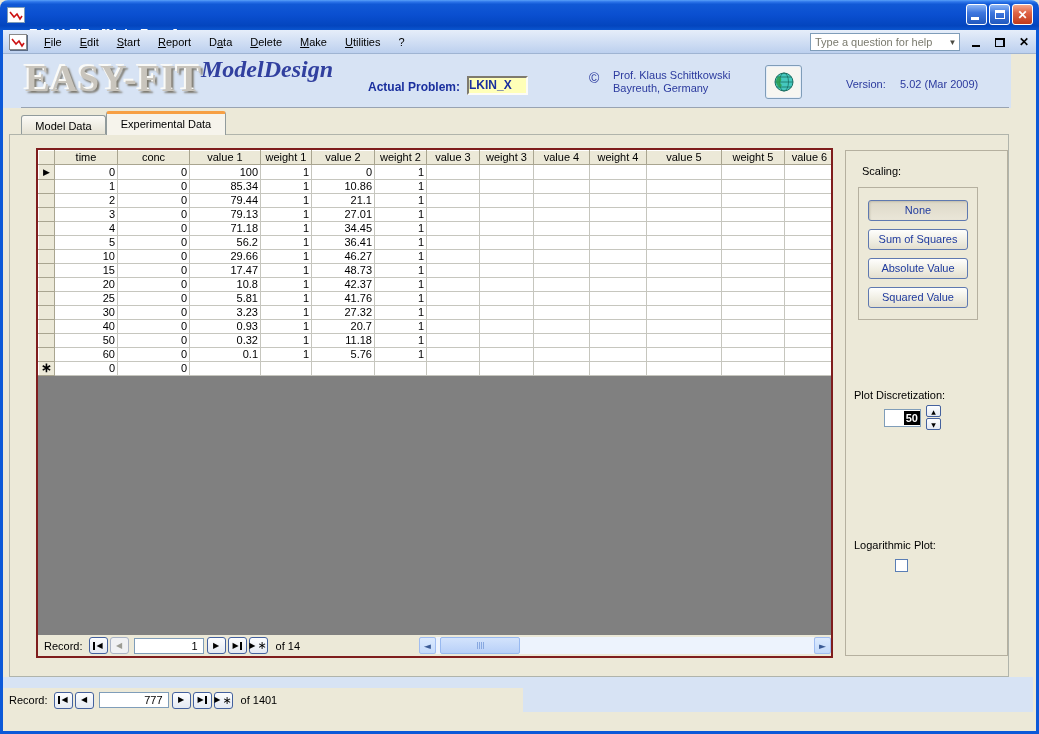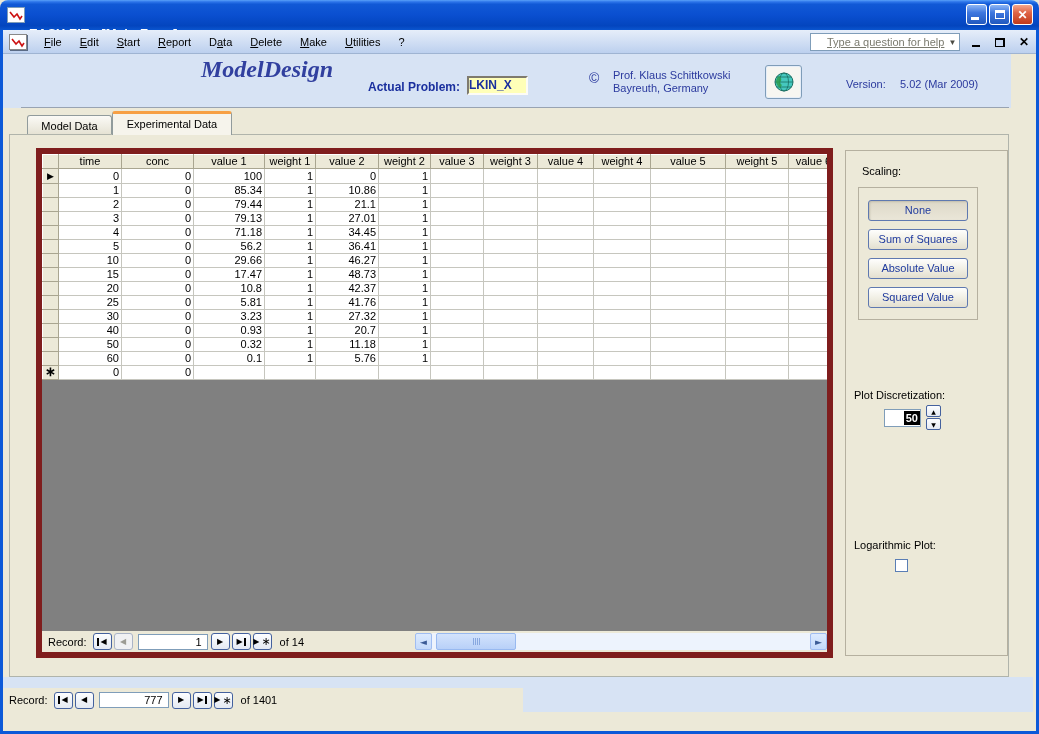--- a/index.html
+++ b/index.html
@@ -27,21 +27,21 @@
   .menubar { position:absolute; left:3px; top:30px; width:1033px; height:24px;
     background:linear-gradient(180deg,#E6EEFA 0%,#C9D9F2 70%,#BCD0EE 100%);
     border-bottom:1px solid #9FB4D2; display:flex; align-items:center; }
   .mdi-icon { width:18px; height:16px; margin:0 8px 0 6px; background:#FFF; border:1px solid #888;
     box-shadow:1px 1px 0 #5A6B85; display:flex; align-items:center; justify-content:center; }
   .menu-items { display:flex; align-items:center; height:100%; }
   .menu-item { padding:4px 9px; cursor:default; }
   .menu-item u { text-decoration:underline; }
   .menubar-right { position:absolute; right:4px; top:0; height:24px; display:flex; align-items:center; gap:8px; }
   .help-combo { width:150px; height:18px; background:#FFF; border:1px solid #7F9DB9; display:flex; align-items:center; }
-  .help-combo .ph { flex:1; color:#7A7A6E; padding-left:16px; white-space:nowrap; overflow:hidden;text-decoration:underline; }
+  .help-combo .ph { flex:1; color:#7A7A6E; padding-left:4px; white-space:nowrap; overflow:hidden; }
   .combo-arrow { width:13px; text-align:center; color:#4A4A42; font-size:8px; }
   .mdi-ctl { width:16px; text-align:center; color:#000; font-size:11px; position:relative; height:16px; display:flex; align-items:center; justify-content:center; }
   .mdi-min { width:8px; height:2px; background:#000; margin-top:8px; }
   .mdi-restore { position:relative; width:10px; height:9px; }
   .mdi-restore::before { content:""; position:absolute; right:0; top:0; width:7px; height:6px; border:1px solid #000; border-top-width:2px; }
   .mdi-restore::after { content:""; position:absolute; left:0; bottom:0; width:7px; height:6px; border:1px solid #000; border-top-width:2px; background:#C9D9F2; }
   .mdi-close { font-weight:bold; font-size:12px; }
 
   
   .client { position:absolute; left:3px; top:54px; width:1033px; height:658px; background:#ECE9D8; }
@@ -52,27 +52,27 @@
   .actual-input { position:absolute; left:464px; top:22px; width:61px; height:19px; background:#FFFFB8;
     border:2px solid; border-color:#7E7A6E #FCFBF6 #FCFBF6 #7E7A6E; font-weight:bold; font-size:12px; color:#1A2F9E; padding-left:0; line-height:14px; }
   .copyright { position:absolute; left:586px; top:16px; font-size:14px; color:#2B3A9E; }
   .author { position:absolute; left:610px; top:15px; color:#2B3A9E; line-height:13px; }
   .globe-btn { position:absolute; left:762px; top:11px; width:37px; height:34px; background:#F7F6F1; border:1px solid #7F9DB9; border-radius:3px; display:flex; align-items:center; justify-content:center; box-shadow:inset 0 0 0 1px #E6EEF8; }
   .version-label { position:absolute; left:843px; top:24px; color:#2B3A9E; }
   .version-value { position:absolute; left:897px; top:24px; color:#2B3A9E; }
   .band-divider { position:absolute; left:18px; top:53px; width:988px; height:1px; background:#98A3B2; }
 
   
-  .tab { position:absolute; border:1px solid #919B9C; border-bottom:none; text-align:center; cursor:default;margin-left:6px; }
+  .tab { position:absolute; border:1px solid #919B9C; border-bottom:none; text-align:center; cursor:default; }
   .tab-inactive { left:18px; top:61px; width:85px; height:20px; background:linear-gradient(180deg,#FBFAF6,#E4E1D2); border-radius:3px 3px 0 0; line-height:20px; }
   .tab-active { left:103px; top:57px; width:120px; height:24px; background:#F6F4EC; border-top:3px solid #F7A045; border-radius:3px 3px 0 0; line-height:20px; z-index:3; }
   .tab-page { position:absolute; left:6px; top:80px; width:1000px; height:543px; background:#ECE9D8; border:1px solid #B0B4AB; }
 
   
-  .grid-container { position:absolute; left:33px; top:94px; width:797px; height:510px; border:6px solid #7f1d1d; background:#fde047; display:flex; flex-direction:column; overflow:hidden; }
+  .grid-container { position:absolute; left:33px; top:94px; width:797px; height:510px; border:2px solid #7f1d1d; background:#fde047; display:flex; flex-direction:column; overflow:hidden; }
   .grid-scroll { flex:1; overflow:hidden; background:#808080; }
   table.grid { border-collapse:collapse; table-layout:fixed; width:796px; background:#FFF; }
   table.grid th, table.grid td { border:1px solid #C6C6BE; height:14px; font-size:11px; line-height:13px; overflow:hidden; white-space:nowrap; padding:0 2px; }
   table.grid th { background:#ECE9D8; border-top:1px solid #FFF; border-left:1px solid #FFF; border-right:1px solid #A9A590; border-bottom:1px solid #A9A590; font-weight:normal; text-align:center; }
   table.grid td { background:#FFF; text-align:right; }
   table.grid td.selector { background:#ECE9D8; border-top:1px solid #FFF; border-left:1px solid #FFF; border-right:1px solid #A9A590; border-bottom:1px solid #A9A590; text-align:center; padding:0; }
   .rec-marker { font-size:9px; line-height:13px; }
   .new-marker { font-size:13px; font-weight:bold; line-height:12px; }
 
   
@@ -173,20 +173,21 @@
         </div>
       <div class="mdi-ctl">
           <span class="mdi-restore"></span>
         </div>
       <div class="mdi-ctl mdi-close">✕</div>
     </div>
   </div>
 
   <div class="client">
     <div class="form-band">
+      <div class="logo">EASY-FIT</div>
       <div class="brand">ModelDesign</div>
       <div class="actual-label">Actual Problem:</div>
       <div class="actual-input">LKIN_X</div>
       <div class="copyright">©</div>
       <div class="author">
         <div>Prof. Klaus Schittkowski</div>
         <div>Bayreuth, Germany</div>
       </div>
       <div class="globe-btn">
         <svg width="22" height="22" viewBox="0 0 22 22">

